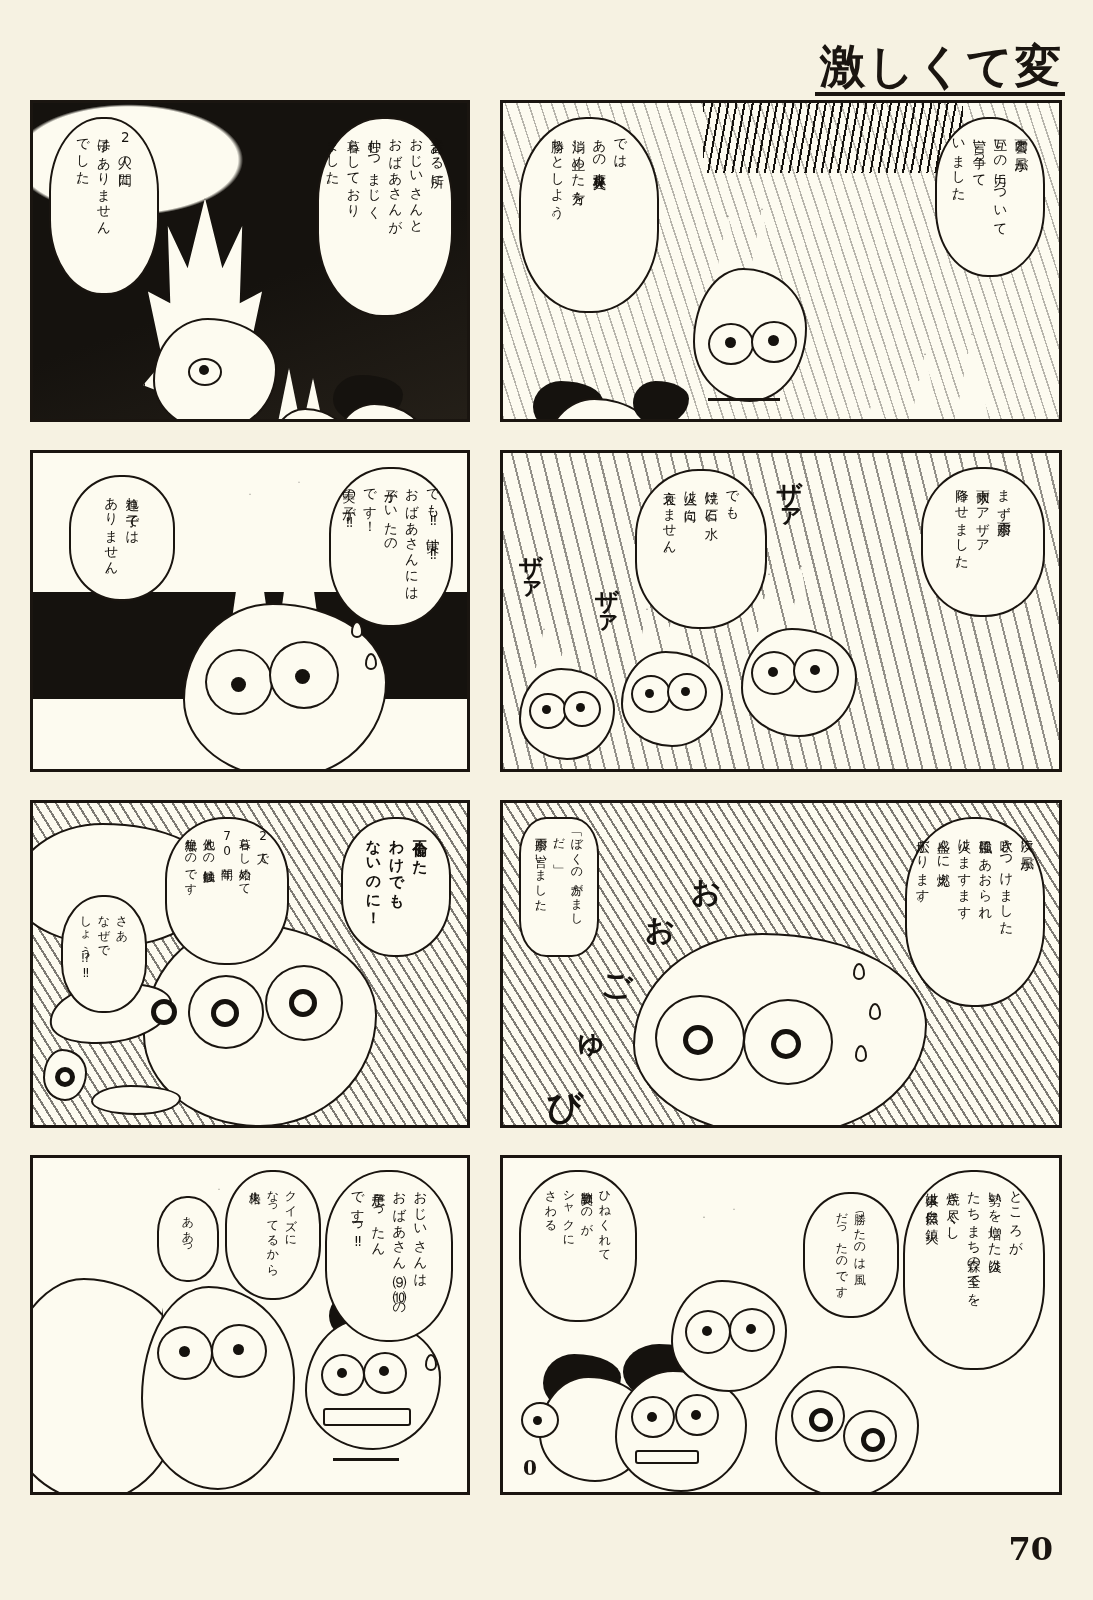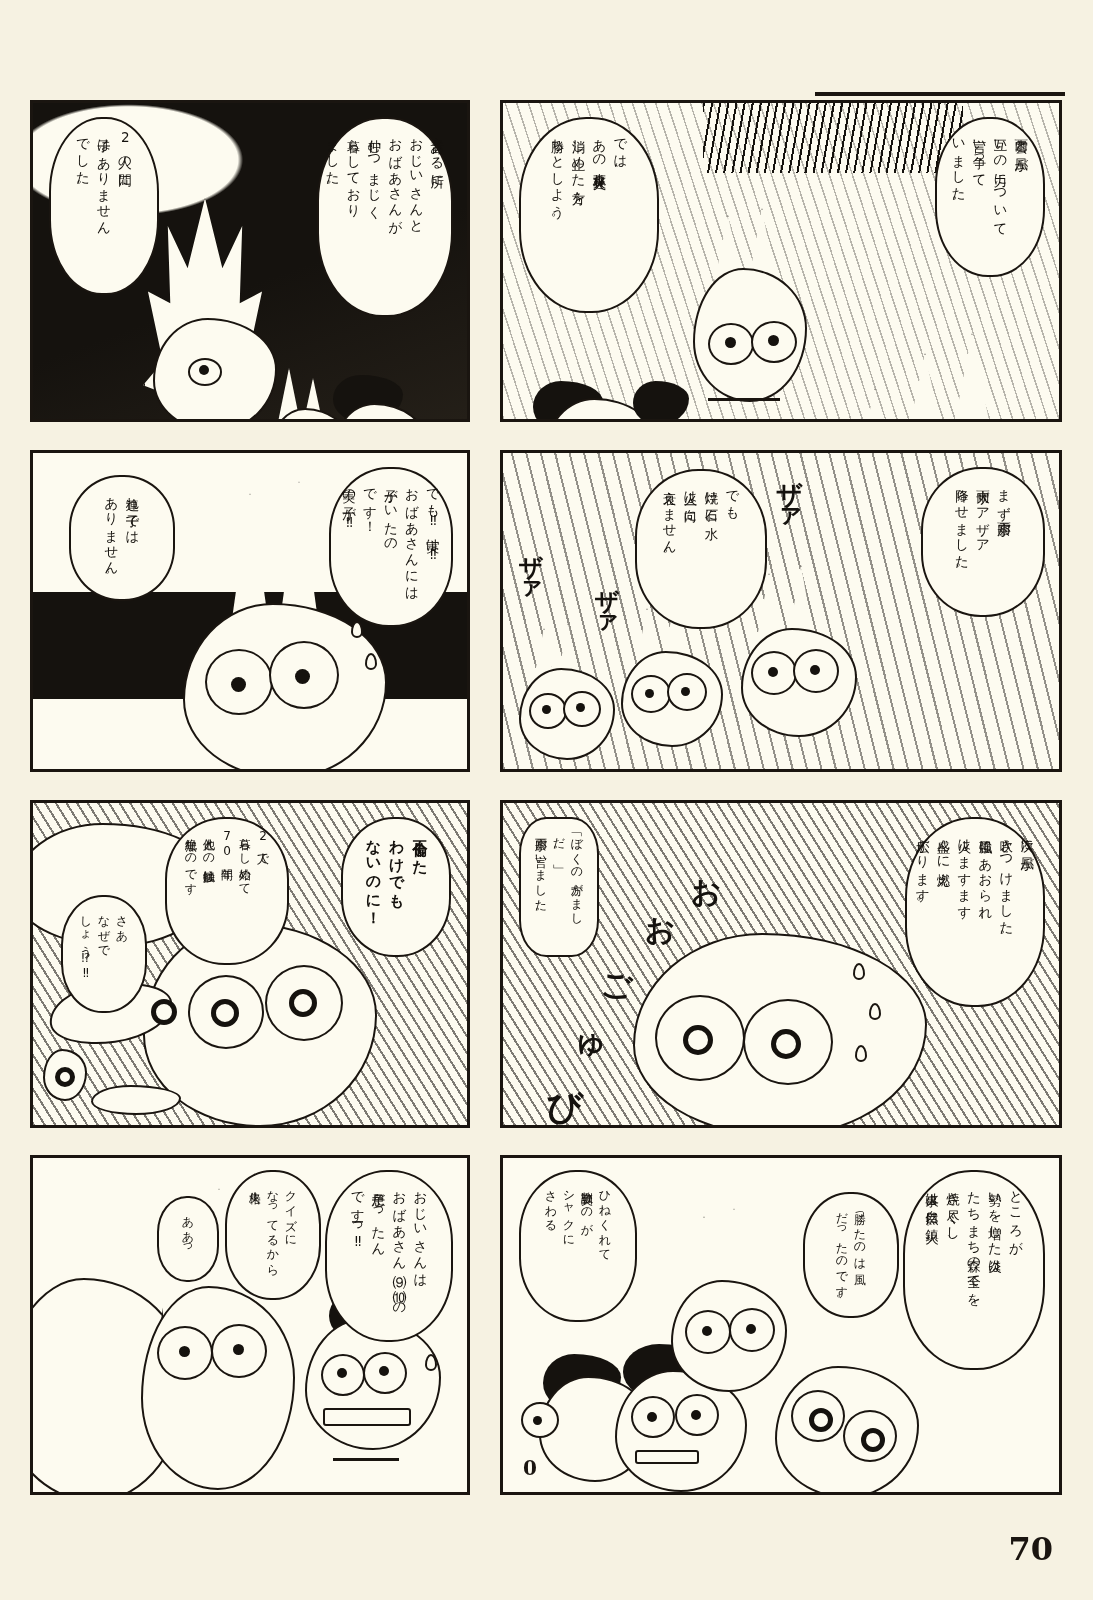--- a/index.html
+++ b/index.html
@@ -161,20 +161,21 @@
     text-orientation:upright;
     font-family:"DejaVu Serif","Liberation Serif",serif;
     font-size:20px;font-weight:bold;
   }
 </style>
 </head>
 <body>
 
 <div class="page">
 
+  <div class="title">激しくて変</div>
   <div class="title-rule"></div>
 
   <div class="panel ink-dark" style="left:30px;top:100px;width:440px;height:322px;">
 
     <div class="flame" style="left:110px;top:95px;width:120px;height:230px;"></div>
     <div class="whiteblob" style="left:120px;top:215px;width:120px;height:110px;"></div>
     <div class="eye" style="left:155px;top:255px;width:30px;height:24px;"></div>
     <div class="pupil" style="left:166px;top:262px;width:10px;height:10px;"></div>
 
     <div class="spike" style="left:243px;top:265px;width:22px;height:60px;"></div>

